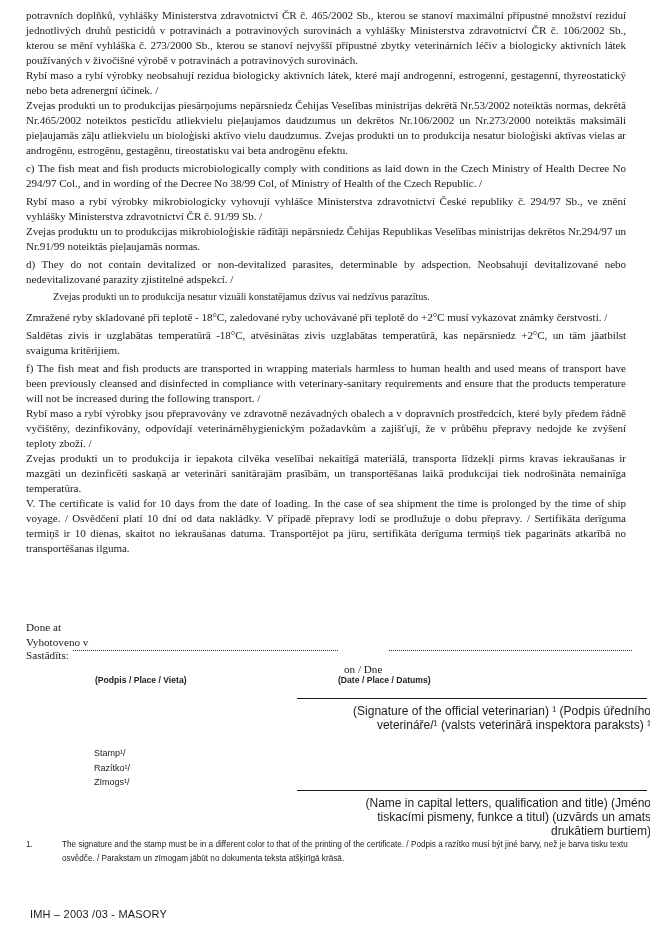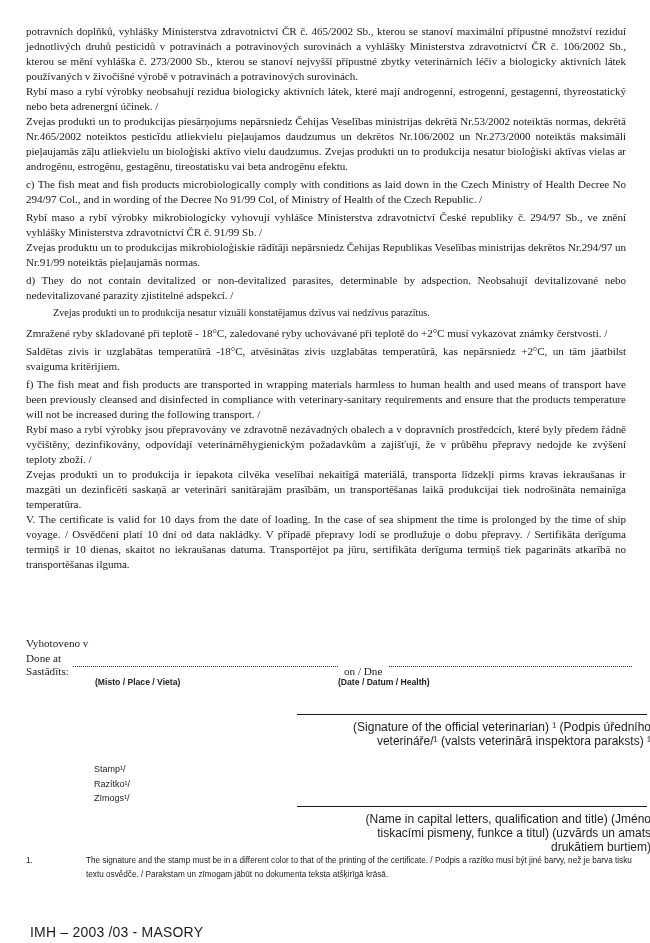--- a/index.html
+++ b/index.html
@@ -10,21 +10,21 @@
   body {
     width: 650px;
     height: 943px;
     position: relative;
     font-family: "Liberation Serif", "DejaVu Serif", serif;
     color: #1a1a1a;
     overflow: hidden;
   }
   .page {
     position: absolute;
-    left: 0; top: 16px;
+    left: 0; top: 0;
     width: 650px;
     height: 880px;
     padding: 0;
   }
   .body-col {
     position: absolute;
     left: 26px;
     top: 8px;
     width: 600px;
   }
@@ -66,21 +66,21 @@
     border-bottom: 1.4px dotted #2a2a2a;
     margin: 0 4px 3px 4px;
     height: 1px;
   }
   .dots-2 {
     flex: 1 1 auto;
     border-bottom: 1.4px dotted #2a2a2a;
     margin: 0 0 3px 5px;
     height: 1px;
   }
-  .on-dne { flex: 0 0 auto; padding: 0 2px; }
+  .on-dne { flex: 0 0 auto; padding: 0 2px; margin-top: 14px; }
   .caption-row {
     position: relative;
     height: 14px;
     font-family: "Liberation Sans", "DejaVu Sans", sans-serif;
     font-size: 8.6px;
     font-weight: bold;
     color: #222;
   }
   .caption-row .cap-a { position: absolute; left: 69px; top: 0; }
   .caption-row .cap-b { position: absolute; left: 312px; top: 0; }
@@ -126,47 +126,47 @@
     font-size: 8.2px;
     line-height: 14.4px;
     color: #1c1c1c;
   }
   .footnote .num {
     position: absolute;
     left: 0; top: 0;
     width: 34px;
   }
   .footnote .ftext {
-    margin-left: 60px;
+    margin-left: 36px;
     display: block;
   }
   .docref {
     position: absolute;
     left: 30px;
     top: 908px;
     font-family: "Liberation Sans", "DejaVu Sans", sans-serif;
-    font-size: 14px;
+    font-size: 11px;
     color: #1c1c1c;
     letter-spacing: 0.2px;
   }
 </style>
 </head>
 <body>
 
 <div class="page">
 
   <div class="body-col">
 
     <p class="para">potravních doplňků, vyhlášky Ministerstva zdravotnictví ČR č. 465/2002 Sb., kterou se stanoví maximální přípustné množství reziduí jednotlivých druhů pesticidů v potravinách a potravinových surovinách a vyhlášky Ministerstva zdravotnictví ČR č. 106/2002 Sb., kterou se mění vyhláška č. 273/2000 Sb., kterou se stanoví nejvyšší přípustné zbytky veterinárních léčiv a biologicky aktivních látek používaných v živočišné výrobě v potravinách a potravinových surovinách.</p>
     <p class="para">Rybí maso a rybí výrobky neobsahují rezidua biologicky aktivních látek, které mají androgenní, estrogenní, gestagenní, thyreostatický nebo beta adrenergní účinek. /</p>
     <p class="para">Zvejas produkti un to produkcijas piesārņojums nepārsniedz Čehijas Veselības ministrijas dekrētā Nr.53/2002 noteiktās normas, dekrētā Nr.465/2002 noteiktos pesticīdu atliekvielu pieļaujamos daudzumus un dekrētos Nr.106/2002 un Nr.273/2000 noteiktās maksimāli pieļaujamās zāļu atliekvielu un bioloģiski aktīvo vielu daudzumus. Zvejas produkti un to produkcija nesatur bioloģiski aktīvas vielas ar androgēnu, estrogēnu, gestagēnu, tireostatisku vai beta androgēnu efektu.</p>
 
     <div class="gap-sm"></div>
 
-    <p class="para">c) The fish meat and fish products microbiologically comply with conditions as laid down in the Czech Ministry of Health Decree No 294/97 Col., and in wording of the Decree No 91/99 Col, of Ministry of Health of the Czech Republic. /</p>
+    <p class="para">c) The fish meat and fish products microbiologically comply with conditions as laid down in the Czech Ministry of Health Decree No 294/97 Col., and in wording of the Decree No 38/99 Col, of Ministry of Health of the Czech Republic. /</p>
 
     <div class="gap-sm"></div>
 
     <p class="para">Rybí maso a rybí výrobky mikrobiologicky vyhovují vyhlášce Ministerstva zdravotnictví České republiky č. 294/97 Sb., ve znění vyhlášky Ministerstva zdravotnictví ČR č. 91/99 Sb. /</p>
     <p class="para">Zvejas produktu un to produkcijas mikrobioloģiskie rādītāji nepārsniedz Čehijas Republikas Veselības ministrijas dekrētos Nr.294/97 un Nr.91/99 noteiktās pieļaujamās normas.</p>
 
     <div class="gap-sm"></div>
 
     <p class="para">d) They do not contain devitalized or non-devitalized parasites, determinable by adspection. Neobsahují devitalizované nebo nedevitalizované parazity zjistitelné adspekcí. /</p>
 
@@ -190,34 +190,34 @@
     <p class="para">f) The fish meat and fish products are transported in wrapping materials harmless to human health and used means of transport have been previously cleansed and disinfected in compliance with veterinary-sanitary requirements and ensure that the products temperature will not be increased during the following transport. /</p>
     <p class="para">Rybí maso a rybí výrobky jsou přepravovány ve zdravotně nezávadných obalech a v dopravních prostředcích, které byly předem řádně vyčištěny, dezinfikovány, odpovídají veterinárněhygienickým požadavkům a zajišťují, že v průběhu přepravy nedojde ke zvýšení teploty zboží. /</p>
     <p class="para">Zvejas produkti un to produkcija ir iepakota cilvēka veselībai nekaitīgā materiālā, transporta līdzekļi pirms kravas iekraušanas ir mazgāti un dezinficēti saskaņā ar veterināri sanitārajām prasībām, un transportēšanas laikā produkcijai tiek nodrošināta nemainīga temperatūra.</p>
     <p class="para">V. The certificate is valid for 10 days from the date of loading. In the case of sea shipment the time is prolonged by the time of ship voyage. / Osvědčení platí 10 dní od data nakládky. V případě přepravy lodí se prodlužuje o dobu přepravy. / Sertifikāta derīguma termiņš ir 10 dienas, skaitot no iekraušanas datuma. Transportējot pa jūru, sertifikāta derīguma termiņš tiek pagarināts atkarībā no transportēšanas ilguma.</p>
 
   </div>
 
   <div class="form-block">
 
     <div class="doneat-labels">
+      <div>Done at</div>
       <div>Vyhotoveno v</div>
-      <div>Done at</div>
     </div>
 
     <div class="dotted-row">
       <span class="lbl">Sastādīts:</span>
       <span class="dots-1"></span>
       <span class="on-dne">on / Dne</span>
       <span class="dots-2"></span>
     </div>
 
     <div class="caption-row">
-      <span class="cap-a">(Misto / Place / Vieta)</span>
-      <span class="cap-b">(Date / Datum / Health)</span>
+      <span class="cap-a">(Podpis / Place / Vieta)</span>
+      <span class="cap-b">(Date / Place / Datums)</span>
     </div>
 
     <div class="sig-area">
 
       <div class="sig-line" style="top:78px;"></div>
       <div class="sig-cap" style="top:84px;">(Signature of the official veterinarian) ¹ (Podpis úředního veterináře/¹ (valsts veterinārā inspektora paraksts) ¹</div>
 
       <div class="stamp-labels" style="top:126px;">
         <div>Stamp¹/</div>
         <div>Razítko¹/</div>

